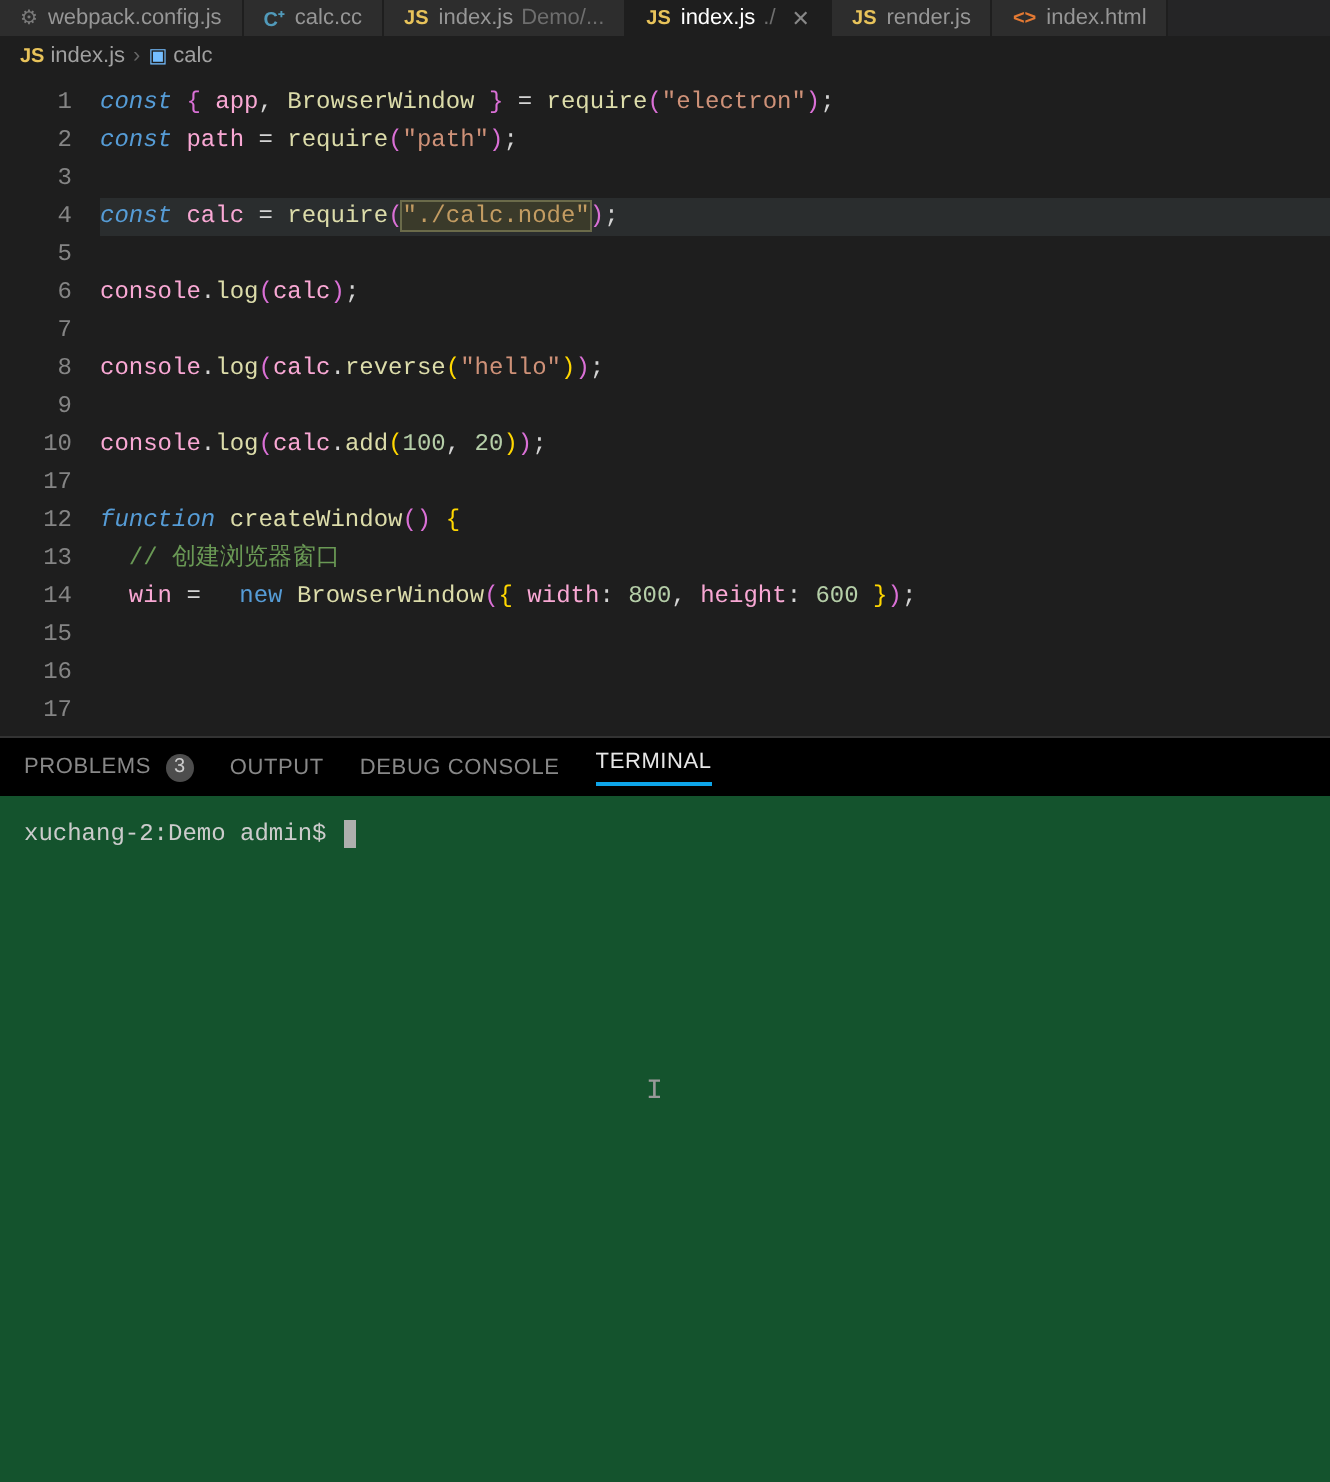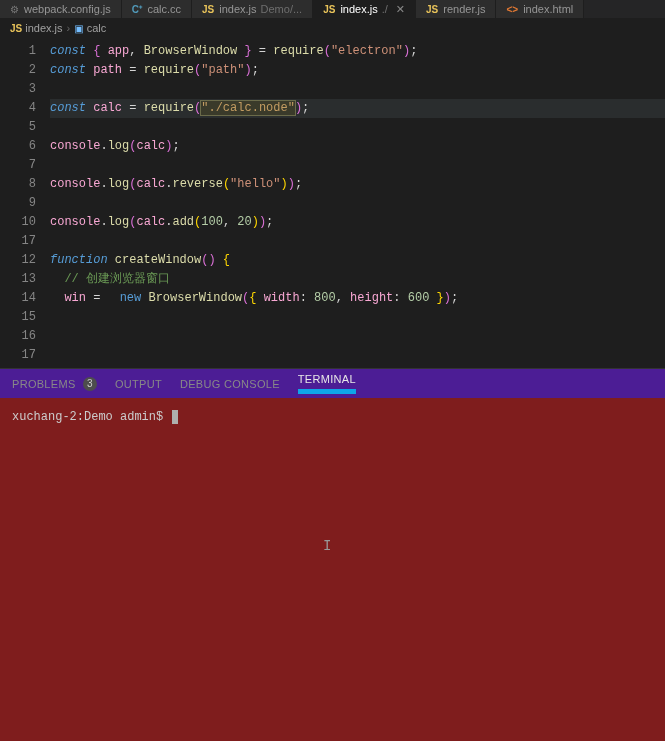--- a/index.html
+++ b/index.html
@@ -71,38 +71,38 @@
 .tok-par { color: #da70d6; }
 .tok-par2 { color: #ffd700; }
 .tok-cmt { color: #6a9955; }
 .tok-white { color: #d4d4d4; }
 .tok-const { color: #569cd6; font-style: italic; }
 .tok-new { color: #569cd6; padding-left: 12px; }
 
 .panel-tabs {
   display: flex; align-items: center;
   height: 30px; padding: 0 12px;
-  background: #4c1d95;
+  background: #000000;
   border-top: 1px solid #333;
   font-family: -apple-system, "Segoe UI", sans-serif;
   font-size: 11px;
   color: #888;
 }
 .ptab { margin-right: 18px; cursor: pointer; letter-spacing: 0.3px; }
-.ptab.active { color: #e7e7e7; border-bottom: 5px solid #0ea5e9; padding-bottom: 4px; }
+.ptab.active { color: #e7e7e7; border-bottom: 2px solid #0ea5e9; padding-bottom: 4px; }
 .badge {
   display: inline-flex; align-items: center; justify-content: center;
   min-width: 14px; height: 14px; border-radius: 8px;
   background: #4d4d4d; color: #ccc; font-size: 10px;
   margin-left: 4px; padding: 0 4px;
 }
 
 .terminal {
   padding: 12px;
-  background: #7f1d1d;
+  background: #14532d;
   color: #cccccc;
   height: 343px;
   font-size: 12px;
   position: relative;
 }
 .prompt { color: #cccccc; }
 .cursor {
   display: inline-block; width: 6px; height: 14px;
   background: #aeafad; vertical-align: text-bottom;
   margin-left: 2px;

